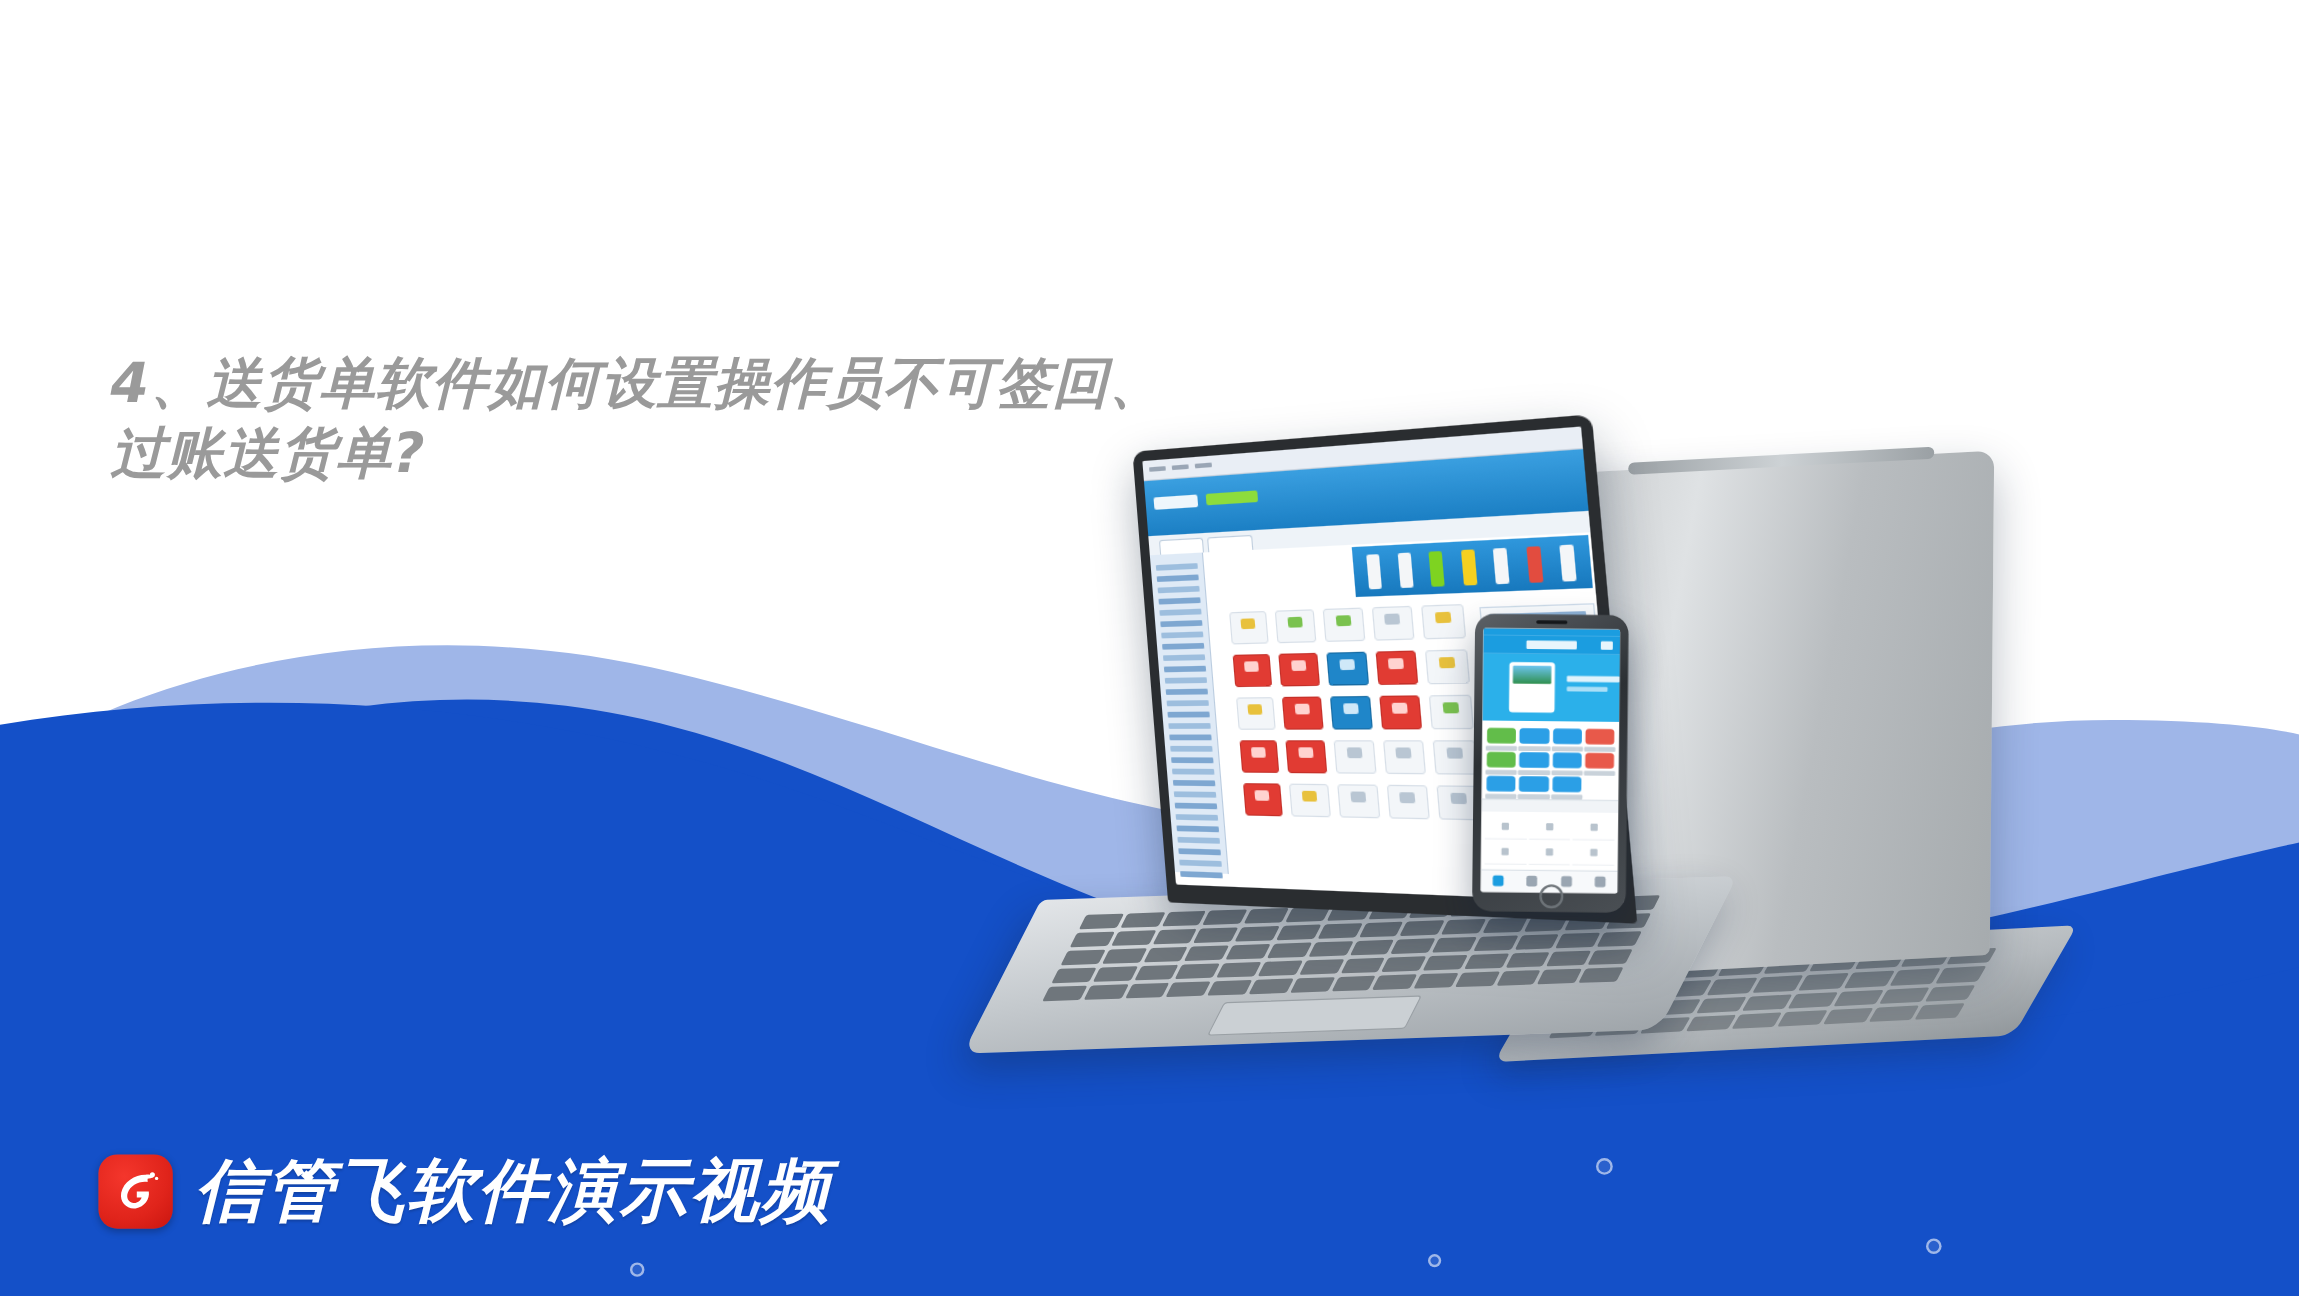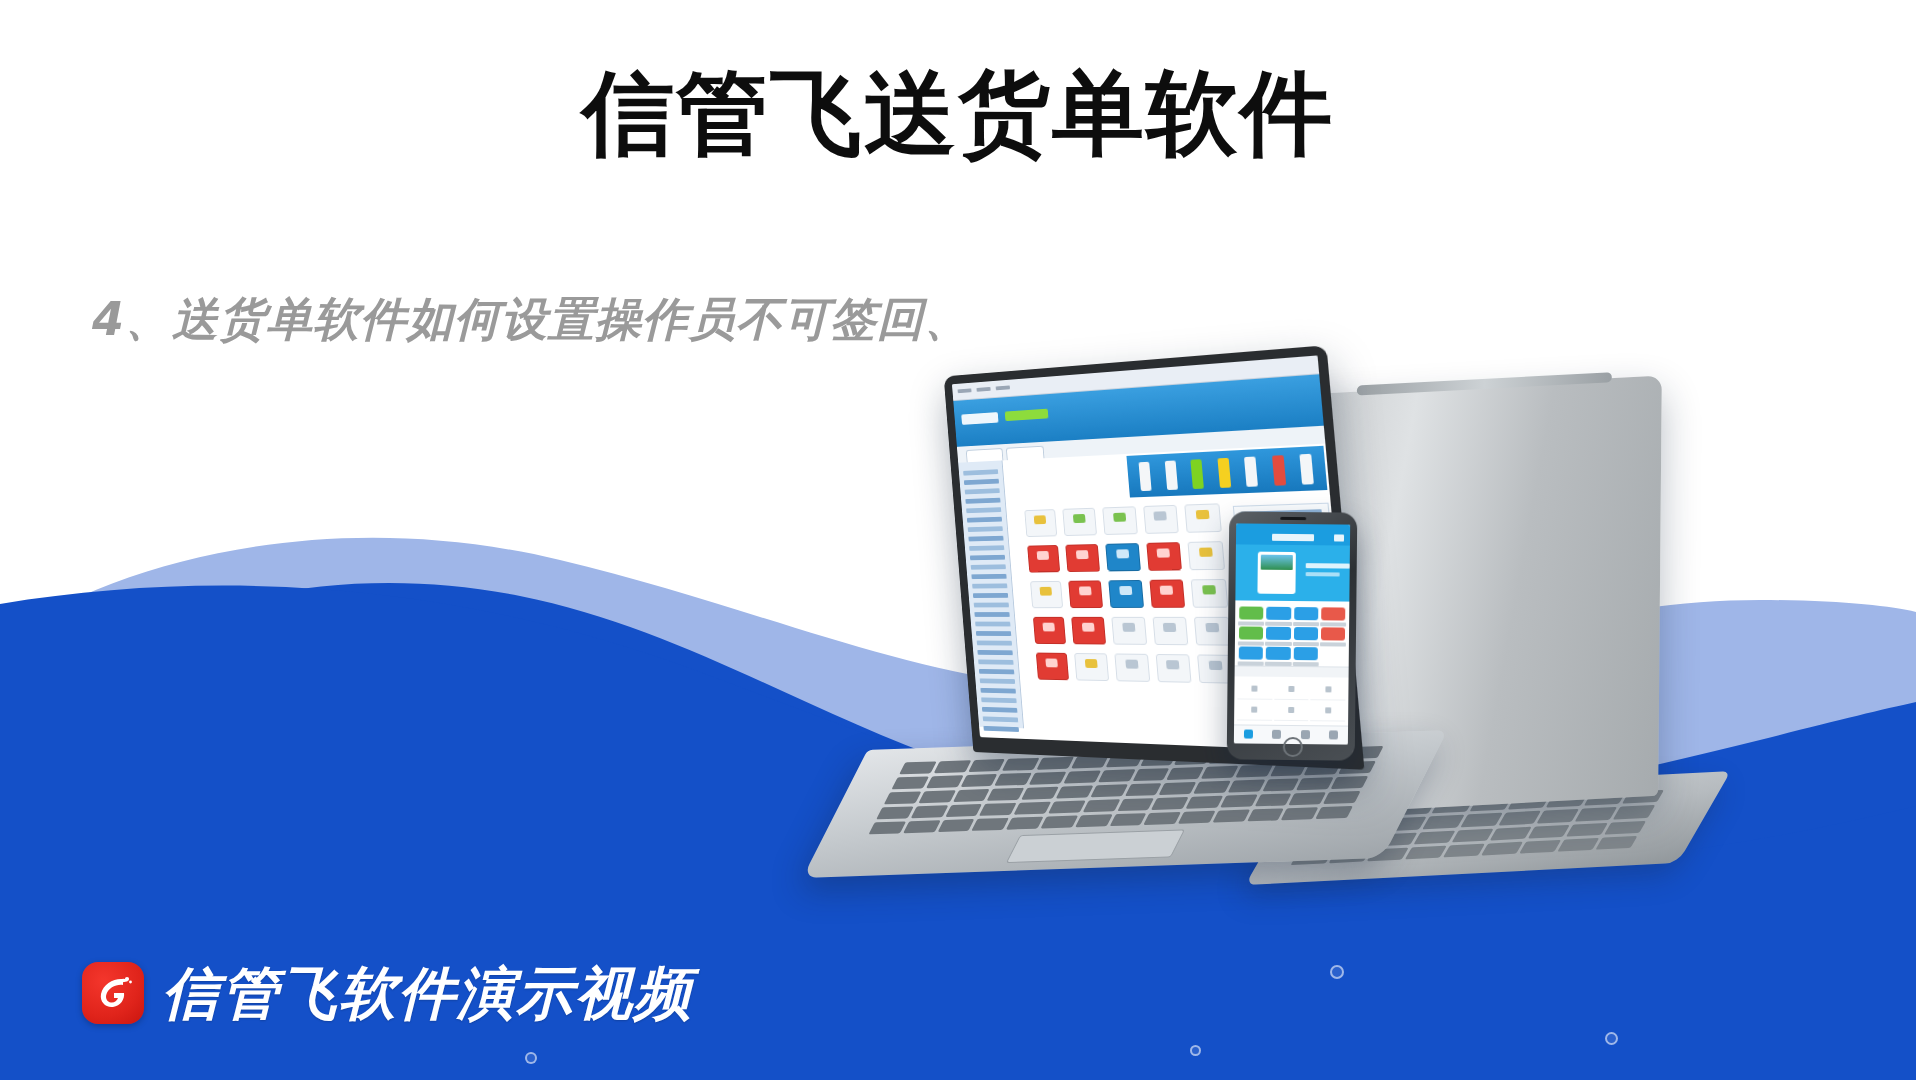--- a/index.html
+++ b/index.html
@@ -470,24 +470,24 @@
           <b></b>
           <b></b>
           <b></b>
           <b></b>
         </div>
       </div>
       <span class="home"></span>
     </div>
   </div>
 
-  <div class="title">信管飞送货单软件</div>
 
   <div class="body-copy">
     <span class="ln">4、送货单软件如何设置操作员不可签回、</span>
+    <span class="ln">过账送货单?</span>
   </div>
 
   <div class="footer">
     <div class="logo-mark">
       <svg width="46" height="46" viewBox="0 0 46 46" aria-hidden="true">
         <path d="M33 9 C24 8 13 14 11 24 C9.5 32 16 38 23 37 C30.5 36 35 29 34 23 L24 23 L24 28 L28 28 C27 31 24 33 21 32.5 C17 32 15 28 16.5 24 C18.5 18 26 14 33 15 Z" fill="#ffffff"></path>
         <path d="M30 10 C33 8 36 8.5 38 11 C36 12 33 12.5 31 12 Z" fill="#ffffff"></path>
         <circle cx="37" cy="9" r="2.1" fill="#ffffff"></circle>
         <circle cx="40.5" cy="12" r="1.4" fill="#ffffff"></circle>
       </svg>

